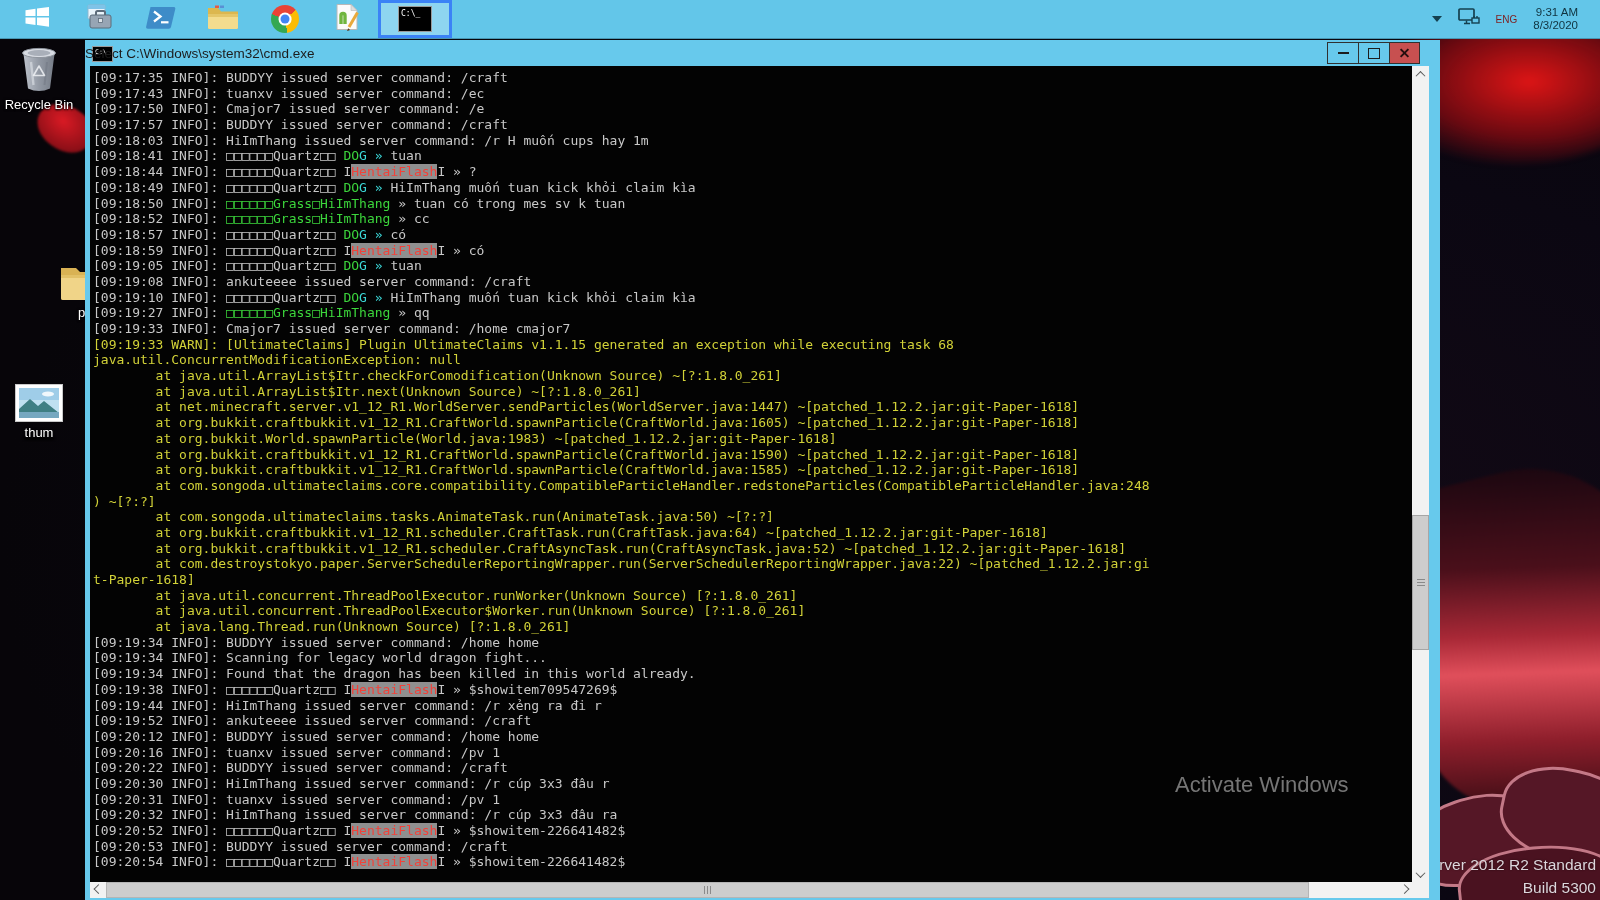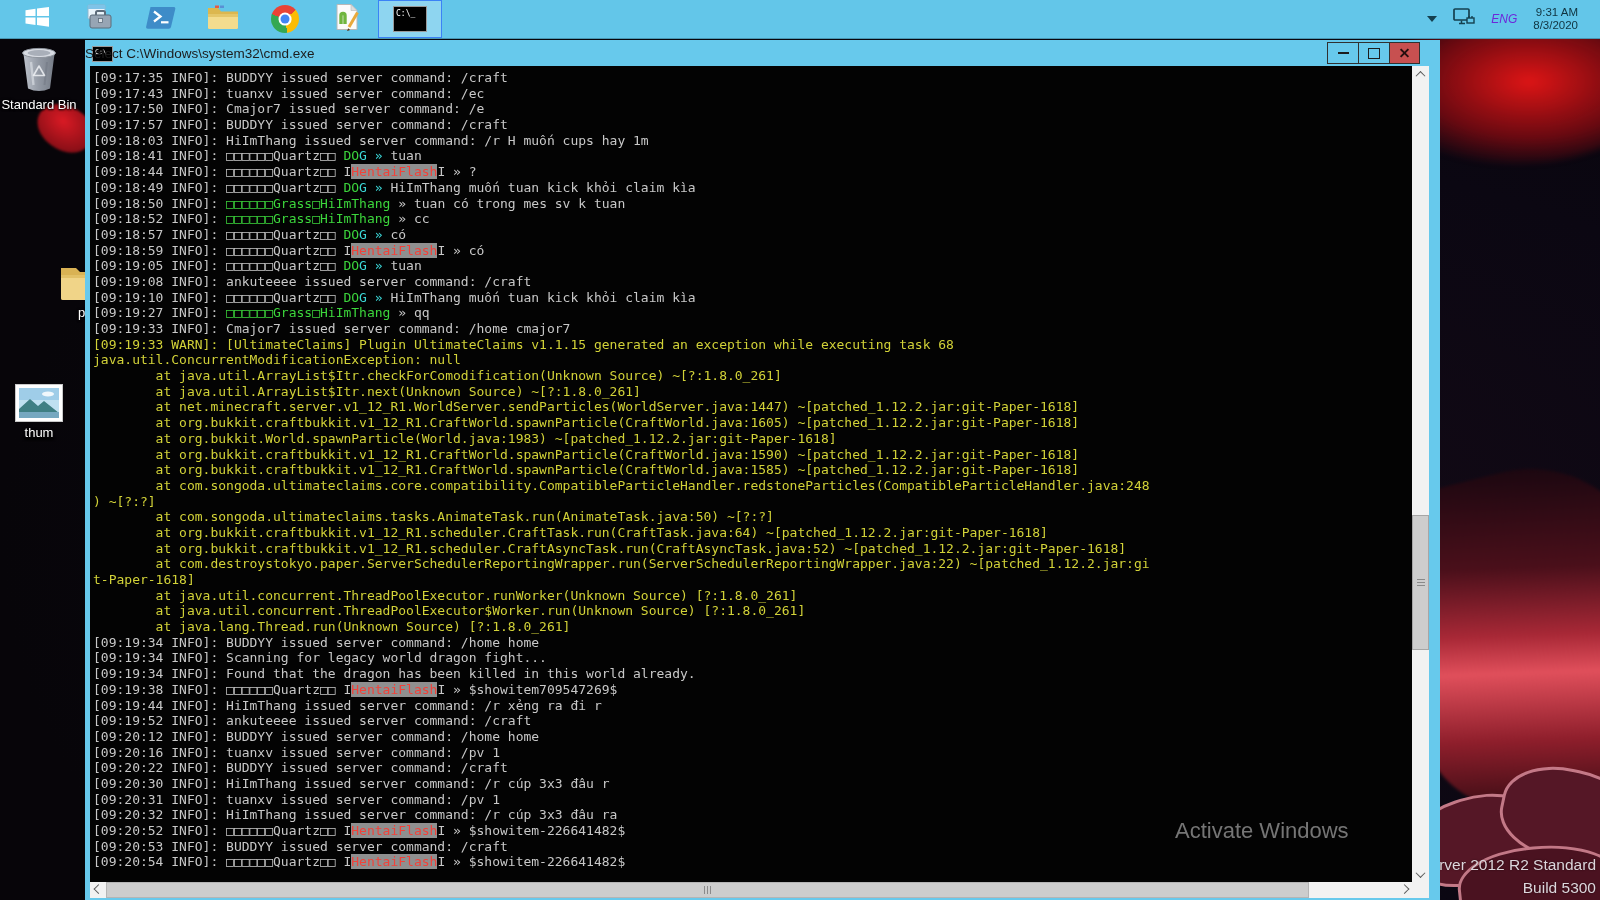--- a/index.html
+++ b/index.html
@@ -40,29 +40,29 @@
   .chrome-ball .core{position:absolute;left:50%;top:50%;transform:translate(-50%,-50%);
     width:32%;height:32%;border-radius:50%;background:#4285f4;}
   .shortcut{position:absolute;left:6px;bottom:0;width:14px;height:14px;background:#fff;
     border-radius:2px;box-shadow:0 0 1px #777;}
 
   
   .taskbar{position:absolute;left:0;top:0;width:1600px;height:38px;background:var(--t-taskbar-blue);
     display:flex;align-items:center;border-bottom:1px solid rgba(20,60,80,.35);}
   .tb-icons{display:flex;align-items:center;height:38px;padding-left:6px;}
   .tb-btn{width:62px;height:38px;display:flex;align-items:center;justify-content:center;cursor:pointer;}
-  .tb-btn.active{width:64px;background:#8ed5f0;border:1px solid #3b82f6;box-sizing:border-box;}
+  .tb-btn.active{width:74px;background:#8ed5f0;border:3px solid #3b82f6;box-sizing:border-box;}
   .cmdico{background:#000;border:1px solid #9a9a9a;display:flex;align-items:flex-start;
     font-family:"DejaVu Sans Mono",monospace;color:#fff;}
   .cmdico.big{width:30px;height:22px;font-size:8px;padding:2px 0 0 2px;}
   .cmdico.small{width:17px;height:13px;font-size:6.5px;padding:1px 0 0 2px;}
   .tray{margin-left:auto;display:flex;align-items:center;gap:16px;padding-right:22px;}
   .tray-chevron{width:0;height:0;border-left:5px solid transparent;border-right:5px solid transparent;
     border-top:6px solid #15404f;cursor:pointer;}
-  .tray-lang{font-size:12px;color:#6d28d9;cursor:pointer;font-style:italic;}
+  .tray-lang{font-size:10px;color:#7f1d1d;cursor:pointer;}
   .tray-clock{text-align:right;font-size:11.5px;line-height:13.5px;color:#10333f;cursor:pointer;}
 
   
   .window{position:absolute;left:85px;top:40px;width:1355px;height:860px;background:var(--t-titlebar-blue);}
   .titlebar{position:absolute;left:0;top:0;width:100%;height:26px;display:flex;align-items:center;}
   .title-text{position:absolute;left:0;right:0;text-align:left;font-size:13.5px;color:#1c1c1c;
     pointer-events:none;}
   .title-icon-wrap{position:absolute;left:7px;top:6px;}
   .controls{position:absolute;right:20px;top:2px;display:flex;height:22px;}
   .ctl{width:31px;height:22px;display:flex;align-items:center;justify-content:center;cursor:pointer;
@@ -100,21 +100,21 @@
     display:flex;align-items:center;justify-content:center;}
   .vthumb .grip{width:8px;height:8px;
     background:repeating-linear-gradient(to bottom,#8a8a8a 0 1px,transparent 1px 3px);}
   .hthumb{position:absolute;top:0;left:16px;width:1203px;height:16px;background:var(--t-scroll-thumb);
     border:1px solid #b5b5b5;box-sizing:border-box;cursor:pointer;
     display:flex;align-items:center;justify-content:center;}
   .hthumb .grip{width:8px;height:8px;
     background:repeating-linear-gradient(to right,#8a8a8a 0 1px,transparent 1px 3px);}
 
   
-  .watermark{position:absolute;left:1175px;top:818px;pointer-events:none;}
+  .watermark{position:absolute;left:1175px;top:772px;pointer-events:none;}
   .wm1{font-size:22px;color:rgba(150,150,150,.78);}
   .wm2{margin-top:5px;font-size:15px;color:rgba(150,150,150,.62);white-space:nowrap;}
   .syslabel{position:absolute;right:4px;top:853px;text-align:right;color:#ddd6dc;
     font-size:15.5px;line-height:23px;text-shadow:0 0 2px rgba(0,0,0,.5);pointer-events:none;}
 </style>
 </head>
 <body>
 
 <div id="screen">
 
@@ -139,21 +139,21 @@
           </linearGradient>
             </defs>
           <path d="M5.5 10 L10 44.5 Q21 49.5 32 44.5 L36.5 10 Q21 15.5 5.5 10 Z" fill="url(#bing)" opacity="0.95"></path>
           <ellipse cx="21" cy="9" rx="16.5" ry="4.6" fill="#d8dce3" stroke="#8f959e" stroke-width="1"></ellipse>
           <ellipse cx="21" cy="9" rx="11.5" ry="2.9" fill="#a9afb9"></ellipse>
           <path d="M13 18 L15.5 41" stroke="#e6e9ee" stroke-width="2.4" opacity="0.55" fill="none"></path>
           <path d="M29 18 L26.5 41" stroke="#6f7681" stroke-width="2" opacity="0.5" fill="none"></path>
           <path d="M21 22 l5.5 9.5 h-11 z" fill="none" stroke="#eef1f5" stroke-width="1.6" stroke-linejoin="round" opacity="0.85"></path>
         </svg>
       </div>
-      <div class="lbl">Standard Bin</div>
+      <div class="lbl">Recycle Bin</div>
     </div>
 
 
     <div class="dicon" style="left:0px;top:250px;padding-left:44px;">
       <div class="art">
         <svg width="48" height="40" viewBox="0 0 48 40">
           <path d="M2 6 h15 l4 4 h25 v26 a2 2 0 0 1 -2 2 H4 a2 2 0 0 1 -2 -2 Z" fill="#d9b254"></path>
           <path d="M2 13 h44 v23 a2 2 0 0 1 -2 2 H4 a2 2 0 0 1 -2 -2 Z" fill="#f0d488"></path>
           <path d="M2 13 h44 v3 H2 Z" fill="#e2c067"></path>
           <rect x="39" y="26" width="4" height="7" fill="#7fb2e5"></rect>

